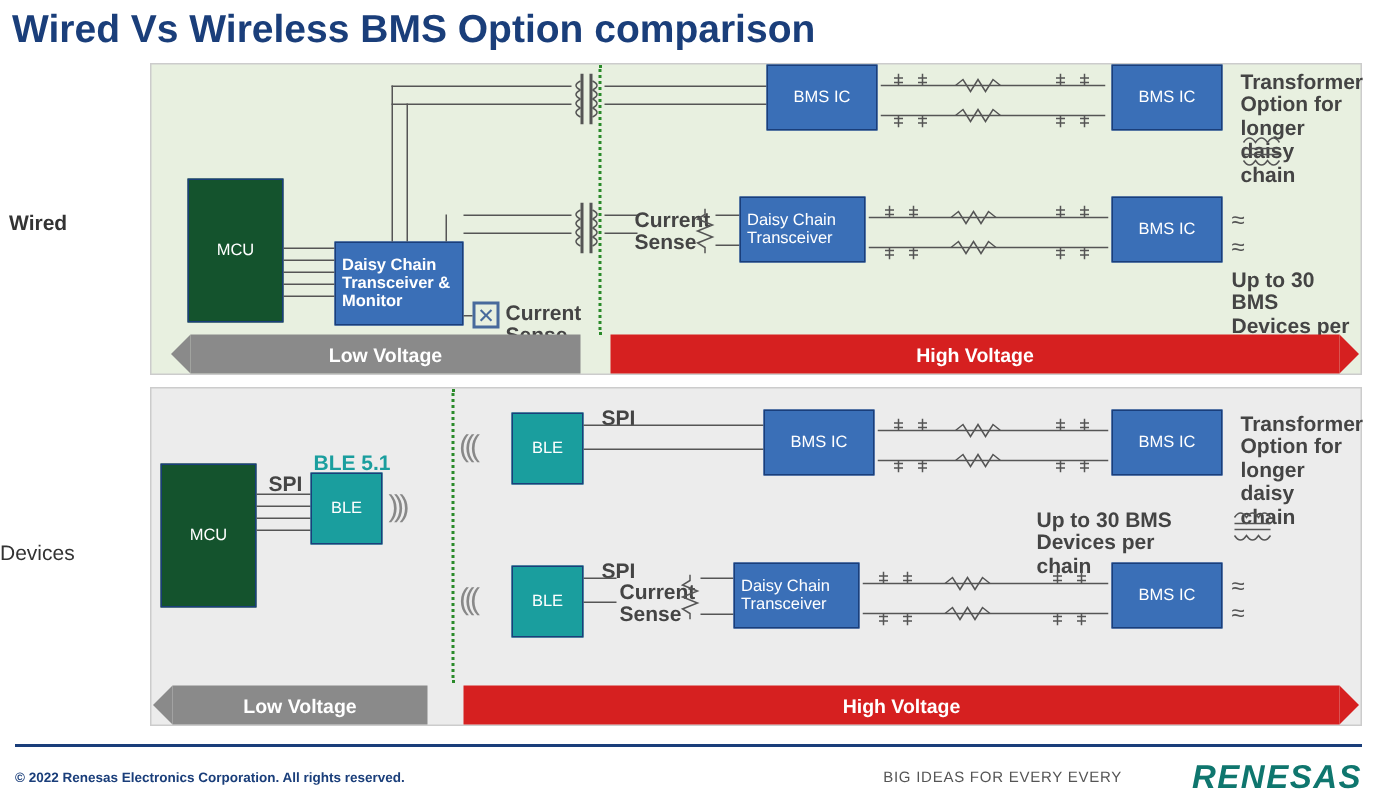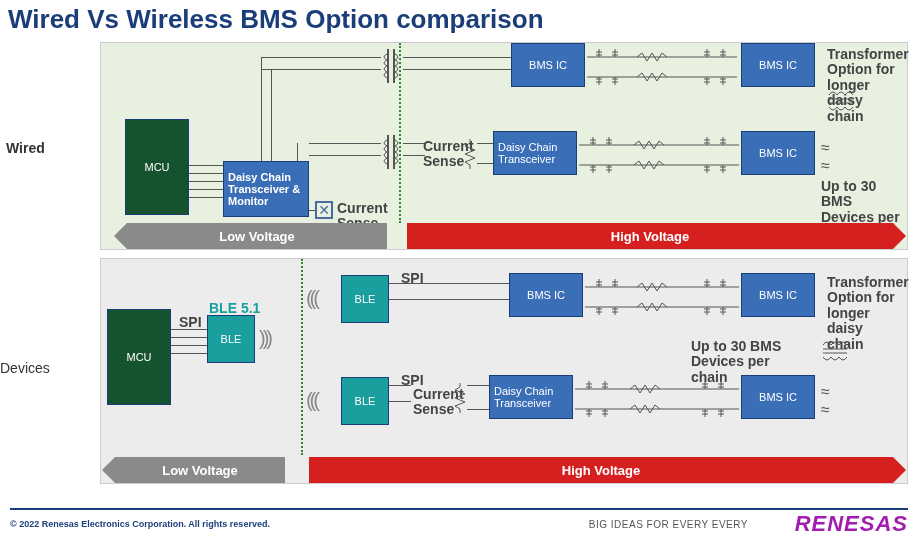--- a/index.html
+++ b/index.html
@@ -32,24 +32,24 @@
   .arrow-red { background: #d62020; }
   .arrow-bar::before, .arrow-bar::after { content: ""; position: absolute; width: 0; height: 0; border-top: 13px solid transparent; border-bottom: 13px solid transparent; }
   .arrow-gray::before { left: -13px; border-right: 13px solid #8a8a8a; }
   .arrow-red::after { right: -13px; border-left: 13px solid #d62020; }
   
   .radio-waves { position: absolute; color: #888; font-size: 20px; letter-spacing: -3px; }
   
   .transformer { position: absolute; }
   .transformer svg { display: block; }
   
-  .footer-bar { position: absolute; bottom: 0; left: 10px; right: 10px; border-top: 2px solid #1a3e7a; height: 30px; display: flex; align-items: center; justify-content: space-between; }
+  .footer-bar { position: absolute; bottom: 0; left: 10px; right: 10px; border-top: 2px solid #1a3e7a; height: 42px; display: flex; align-items: center; justify-content: space-between; }
   .copyright { font-size: 9px; color: #1a3e7a; font-weight: bold; }
   .tagline { font-size: 10px; color: #555; letter-spacing: 0.5px; position: absolute; right: 160px; }
-  .logo { color: #a21caf; font-size: 22px; font-weight: bold; font-style: italic; letter-spacing: 1px; }
+  .logo { color: #0f766e; font-size: 22px; font-weight: bold; font-style: italic; letter-spacing: 1px; }
 </style>
 </head>
 <body>
 
 <div class="title">Wired Vs Wireless BMS Option comparison</div>
 
 <div class="section-label" style="left:6px; top:140px;font-weight:bold;">Wired</div>
 <div class="section-label" style="left:0px; top:360px;">Devices</div>
 
 <div class="panel panel-wired">

